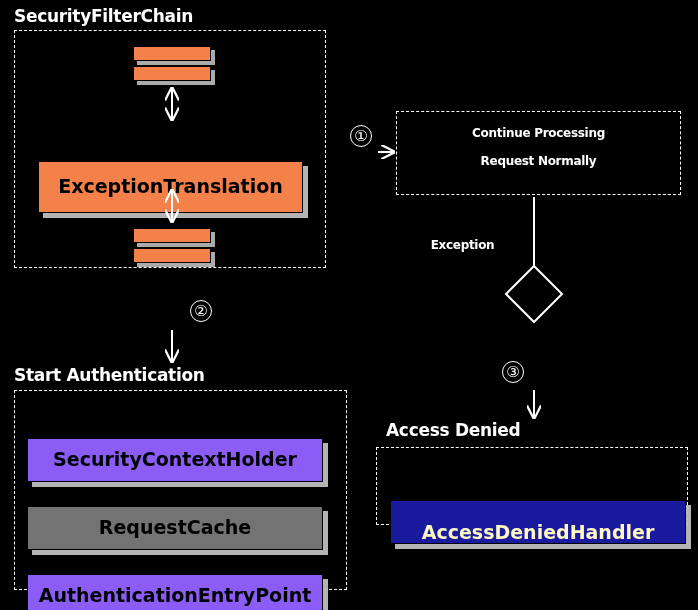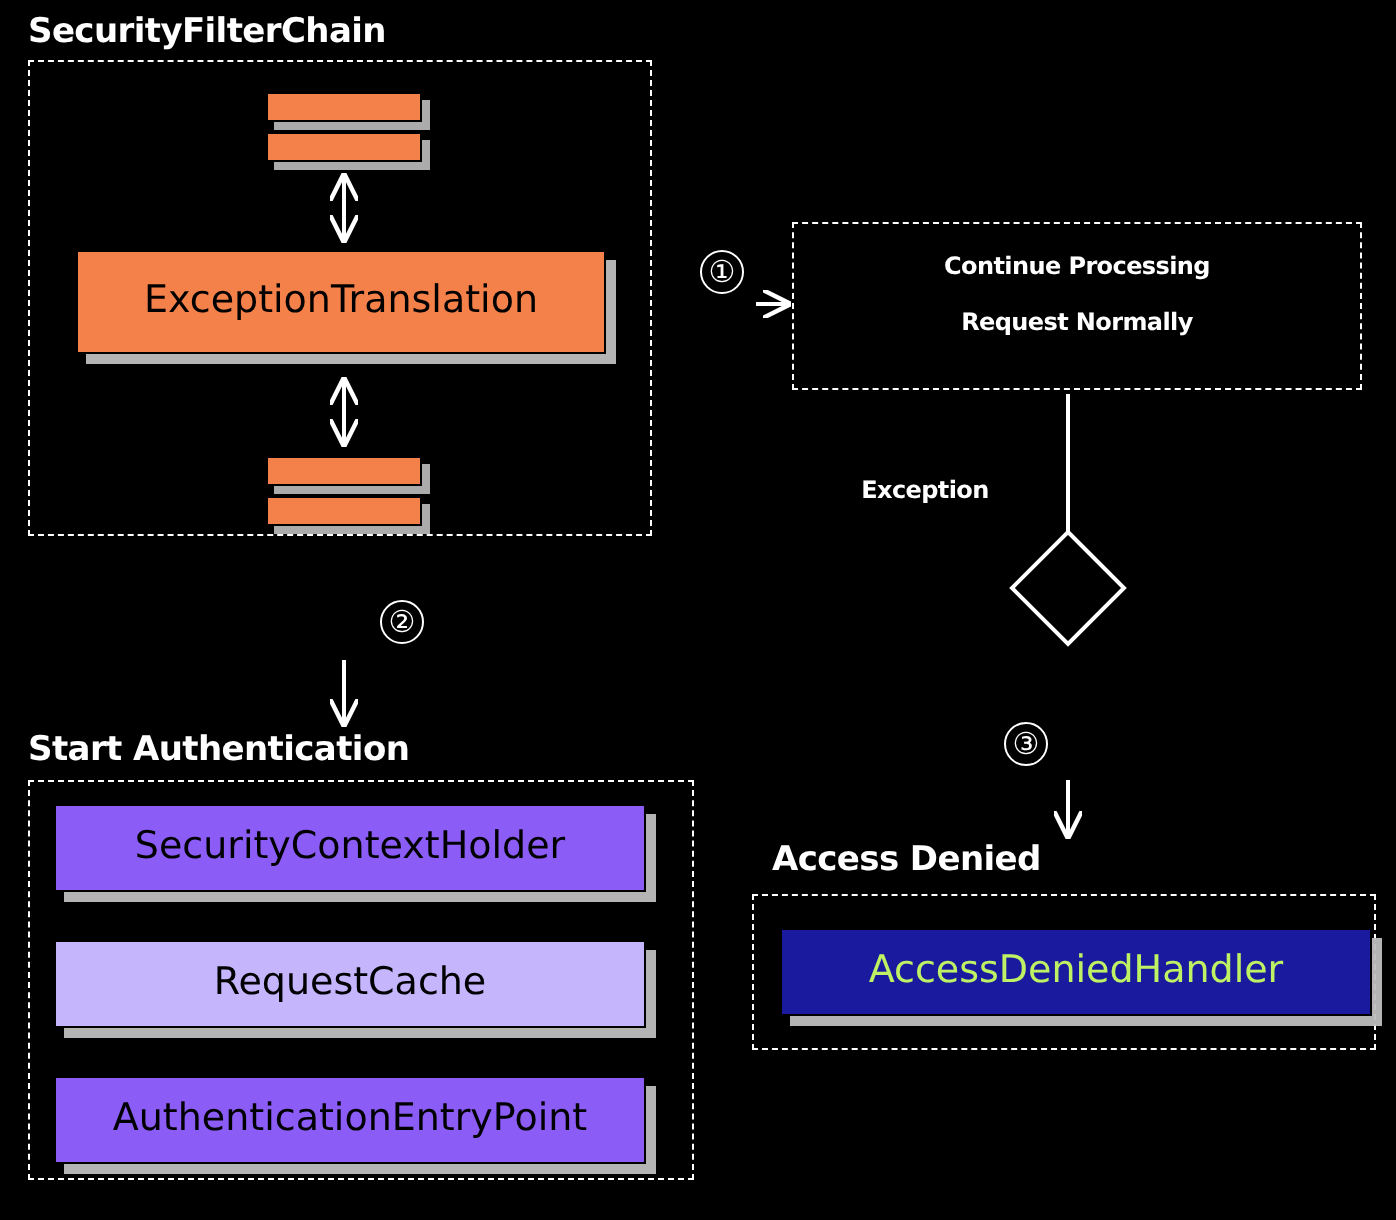--- a/index.html
+++ b/index.html
@@ -42,30 +42,31 @@
 
   
   .node {
     position: absolute;
     box-sizing: border-box;
     border: 1px solid #000000;
     display: flex;
     align-items: center;
     justify-content: center;
     text-align: center;
-    font-weight: normal;
+    font-weight: bold;
     font-size: 19px;
     line-height: 1.12;
     color: #000000;
     box-shadow: 5px 5px 0 0 rgba(190,190,190,0.95);
+    margin-top: 36px;
   }
   .node.orange { background: #f4804a; }
   .node.blue   { background: #8b5cf6; }
-  .node.gray   { background: #c4b5fd; }
-  .node.navy   { background: #1a1a9e; color: #bef264; }
+  .node.gray   { background: #737373; }
+  .node.navy   { background: #1a1a9e; color: #fef9c3; align-items: flex-end; }
 
   
   .bar {
     position: absolute;
     background: #f4804a;
     border: 1px solid #000000;
     box-sizing: border-box;
     box-shadow: 4px 4px 0 0 rgba(190,190,190,0.9);
   }
 

